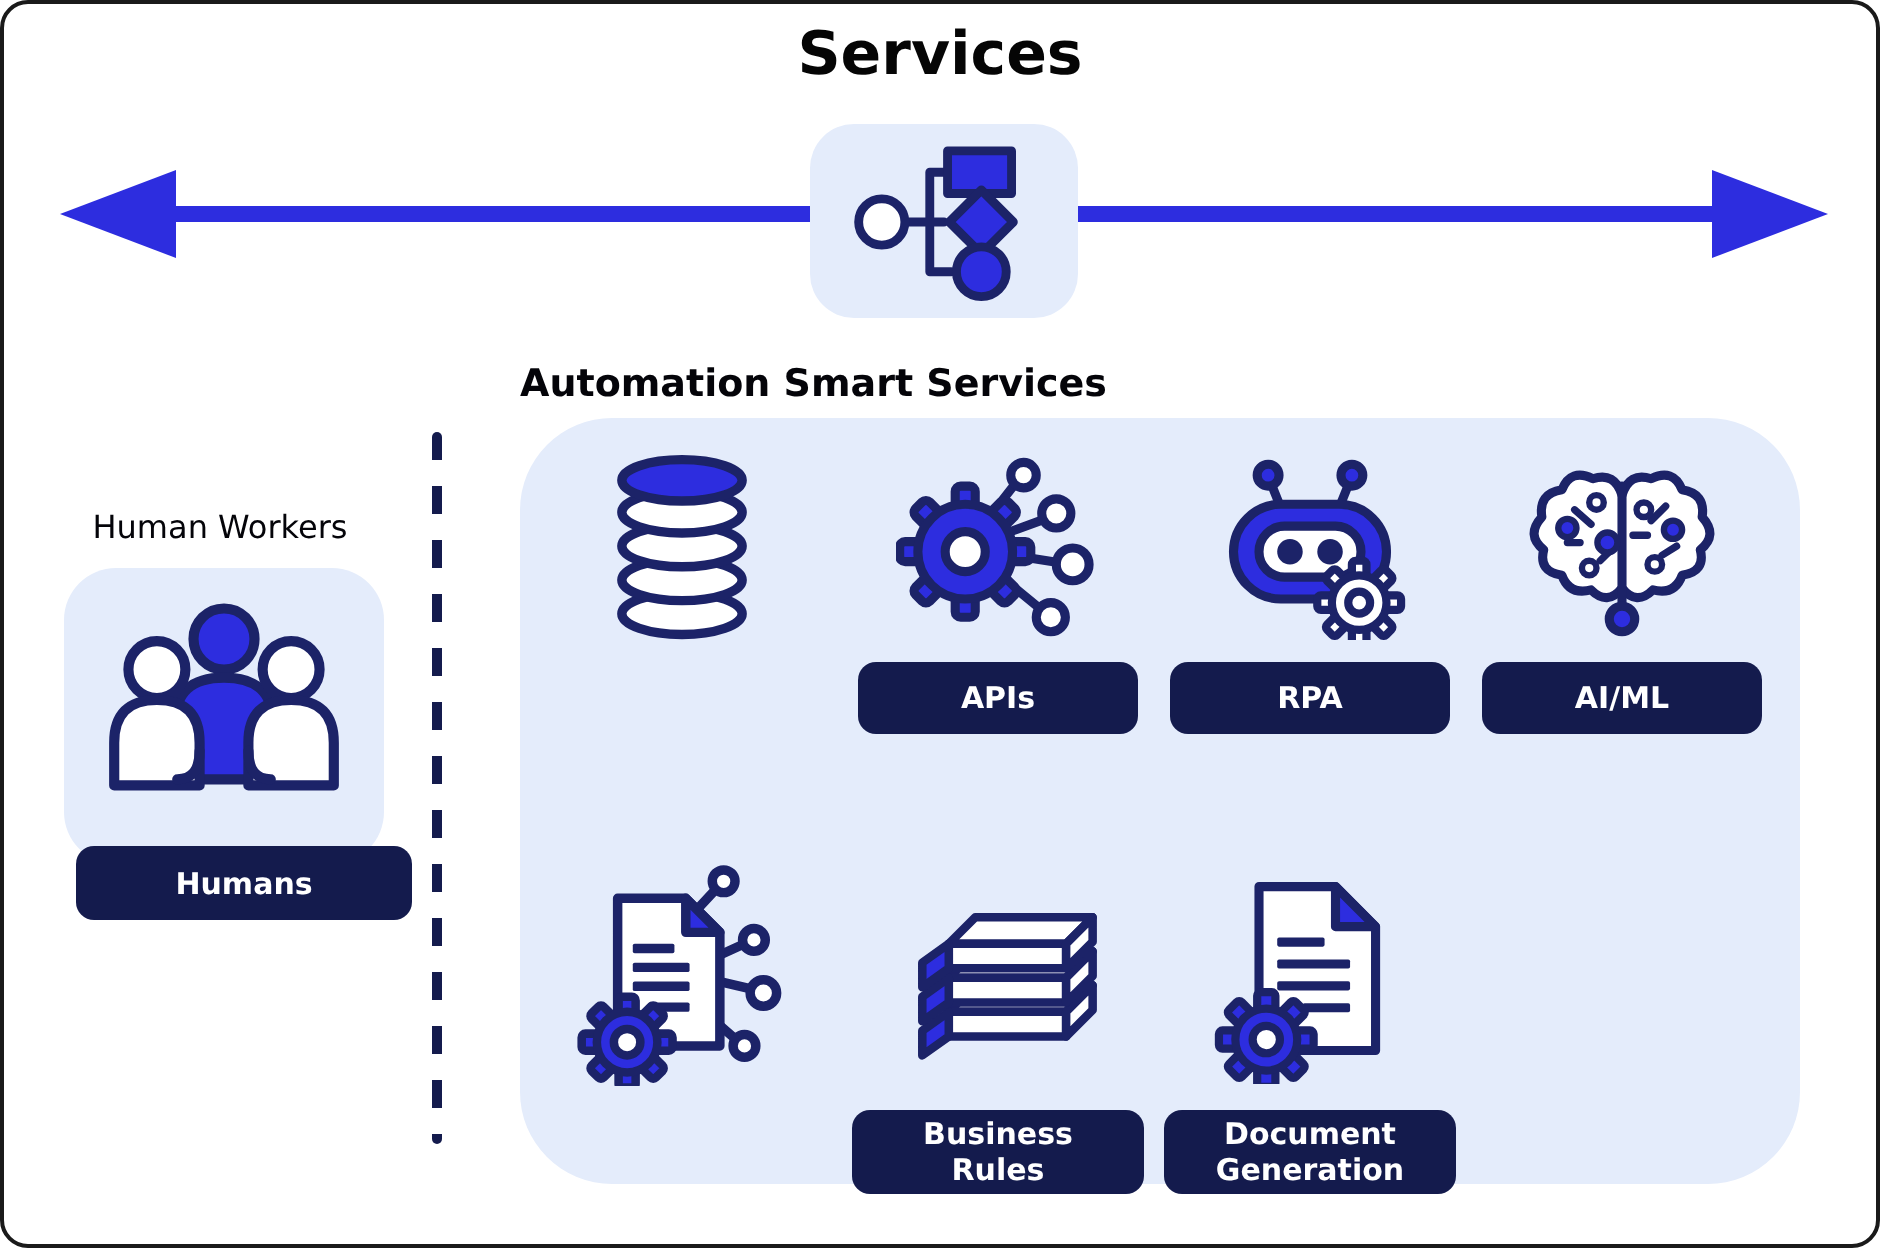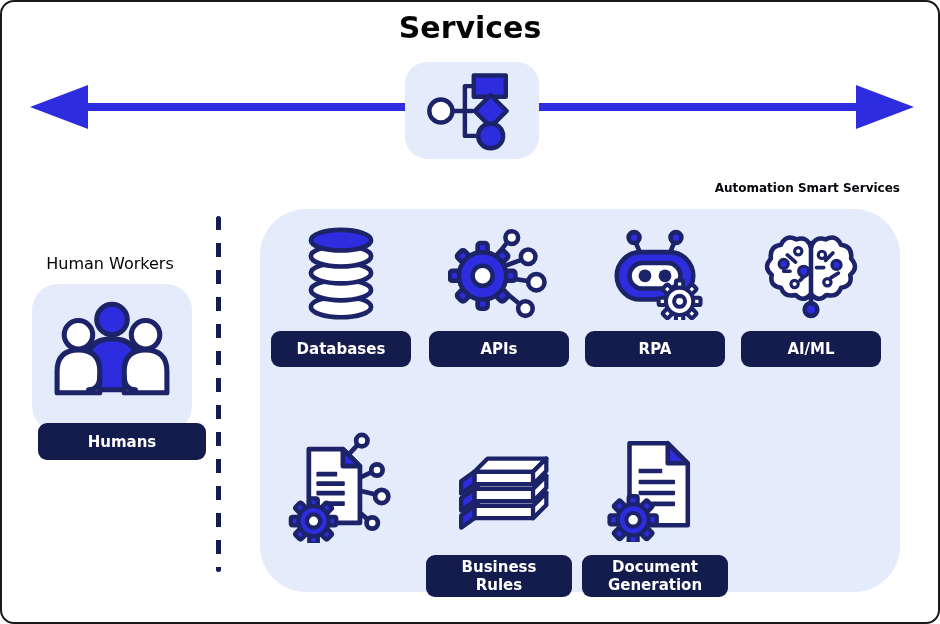--- a/index.html
+++ b/index.html
@@ -7,22 +7,22 @@
          border-radius:14px;overflow:hidden;font-family:"DejaVu Sans",sans-serif;box-sizing:border-box;}
   .title{position:absolute;top:8px;left:0;right:0;text-align:center;
          font-size:30px;font-weight:700;color:#050505;}
   .arrow-line{position:absolute;left:60px;right:60px;top:101px;height:8px;background:#2d2ddf;}
   .arrow-head{position:absolute;top:83px;width:0;height:0;
               border-top:22px solid transparent;border-bottom:22px solid transparent;}
   .arrow-head.left{left:28px;border-right:58px solid #2d2ddf;}
   .arrow-head.right{left:854px;border-left:58px solid #2d2ddf;}
   .center-node{position:absolute;left:403px;top:60px;width:134px;height:97px;background:#e4ecfb;
                border-radius:22px;display:flex;align-items:center;justify-content:center;}
-  .services-heading{position:absolute;left:258px;width:640px;top:179px;text-align:right;
-                    font-size:12px;font-weight:700;color:#040409;}
+  .services-heading{position:absolute;left:258px;width:640px;top:179px;text-align:left;
+                    font-size:19px;font-weight:700;color:#040409;}
   .panel{position:absolute;left:258px;top:207px;width:640px;height:383px;
          background:#e4ecfb;border-radius:46px;}
   .cell{position:absolute;width:156px;display:flex;flex-direction:column;align-items:center;}
   .c0{left:3px}.c1{left:161px}.c2{left:317px}.c3{left:473px}
   .r1{top:14px}.r2{top:216px}
   .icon-box{display:flex;align-items:center;justify-content:center;}
   .r1 .icon-box{height:102px}
   .r2 .icon-box{height:124px}
   .chip{min-width:140px;max-width:146px;min-height:36px;background:#141b4d;border-radius:9px;
         color:#ffffff;font-size:15px;font-weight:700;display:flex;align-items:center;justify-content:center;
@@ -90,21 +90,20 @@
         <svg width="94" height="96" viewBox="0 0 100 100">
           <g stroke="#1c2368" stroke-width="5">
             <ellipse cx="50" cy="85" rx="32" ry="11" fill="#fff"></ellipse>
             <ellipse cx="50" cy="67" rx="32" ry="11" fill="#fff"></ellipse>
             <ellipse cx="50" cy="49" rx="32" ry="11" fill="#fff"></ellipse>
             <ellipse cx="50" cy="31" rx="32" ry="11" fill="#fff"></ellipse>
             <ellipse cx="50" cy="14" rx="32" ry="11" fill="#2d2ddf"></ellipse>
           </g>
         </svg>
       </div>
-      <div class="chip">Databases</div>
     </div>
 
     <div class="cell r1 c1">
       <div class="icon-box">
         <svg width="102" height="92" viewBox="0 0 112 100">
           <g stroke="#1c2368" stroke-width="5" fill="none" stroke-linecap="round">
             <path d="M52 32 L66 14 M60 42 L82 34 M64 54 L89 58 M58 66 L80 84"></path>
           </g>
           <g stroke="#1c2368" stroke-width="5">
             <rect x="32.5" y="16" width="11" height="15" rx="3" fill="#2d2ddf"></rect>

